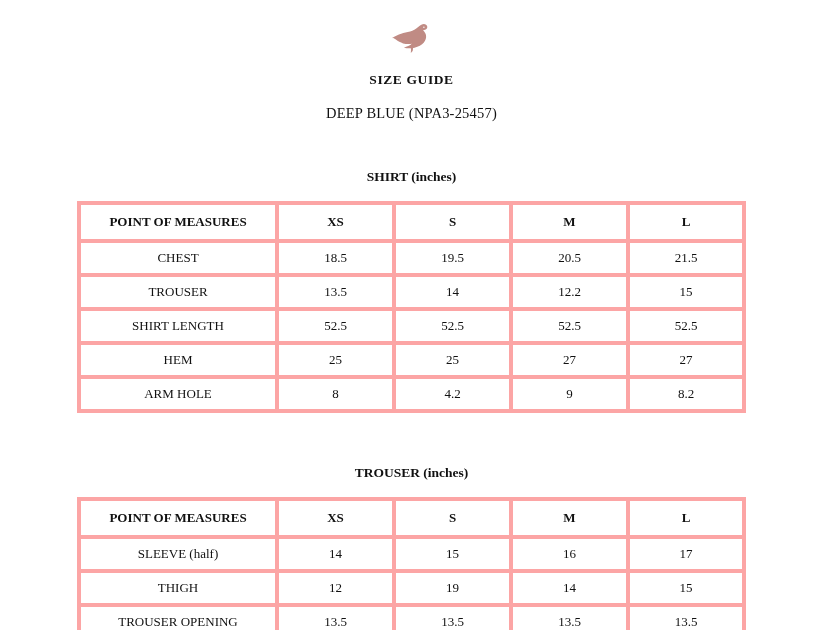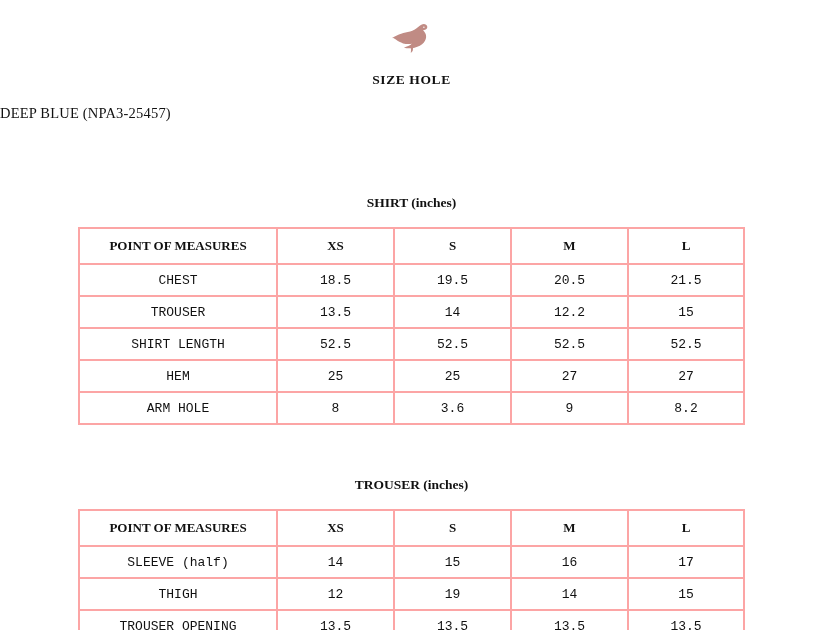--- a/index.html
+++ b/index.html
@@ -32,88 +32,88 @@
     display: block;
   }
   .doc-title {
     text-align: center;
     font-size: 13.5px;
     font-weight: bold;
     letter-spacing: 0.6px;
     margin-top: 18px;
   }
   .doc-subtitle {
+    text-align: center;
     font-size: 14.5px;
     font-weight: normal;
     letter-spacing: 0.2px;
     margin-top: 17px;
   }
   .section {
     margin-top: 0;
   }
   .section-title {
     text-align: center;
     font-size: 13.5px;
     font-weight: bold;
   }
   #shirt-section {
-    margin-top: 73px;
+    margin-top: 47px;
   }
   #trouser-section {
     margin-top: 52px;
   }
   .table-wrap {
     display: flex;
     justify-content: center;
     margin-top: 16px;
   }
   table.size-table {
     border-collapse: collapse;
     width: 665px;
     table-layout: fixed;
   }
   table.size-table th,
   table.size-table td {
-    border: 2px solid #fca5a5;
+    border: 4px solid #fca5a5;
     text-align: center;
     font-size: 13px;
     font-family: "Liberation Serif", serif;
     color: #111111;
   }
   table.size-table thead th {
     font-weight: bold;
     height: 28px;
     padding: 3px 2px;
   }
   table.size-table tbody td {
     font-weight: normal;
     height: 26px;
     padding: 2px 2px;
-    font-family: Liberation Mono, monospace;
   }
   table.size-table col.c0 { width: 198px; }
   table.size-table col.c1 { width: 117px; }
   table.size-table col.c2 { width: 117px; }
   table.size-table col.c3 { width: 117px; }
   table.size-table col.c4 { width: 116px; }
 </style>
 </head>
 <body>
 
 <div class="page">
 
   <div class="logo-wrap">
     <svg class="logo" viewBox="0 0 120 80" aria-hidden="true">
       <path fill="#c08b84" d="M10 44 C22 36 36 30 50 28 C58 27 64 24 70 20 C74 17 78 13 82 11 C86 9 90 9 93 11 C96 13 97 17 95 20 C93 23 89 24 86 24 C89 27 92 31 93 36 C94 42 92 48 88 53 C83 59 75 63 66 65 C58 67 49 67 41 65 C48 63 55 60 60 56 C53 57 46 57 39 55 C33 53 27 50 22 46 C18 43 14 41 10 44 Z"></path>
       <path fill="#c08b84" d="M60 56 C62 61 63 66 62 71 C61 74 59 76 57 77 C58 72 58 66 56 61 Z"></path>
       <circle cx="88" cy="17" r="1.6" fill="#ffffff"></circle>
     </svg>
   </div>
 
-  <div class="doc-title">SIZE HOLE</div>
+  <div class="doc-title">SIZE GUIDE</div>
   <div class="doc-subtitle">DEEP BLUE (NPA3-25457)</div>
 
   <div class="section" id="shirt-section">
     <div class="section-title">SHIRT (inches)</div>
     <div class="table-wrap">
       <table class="size-table">
         <colgroup>
           <col class="c0">
             <col class="c1">
             <col class="c2">
@@ -154,21 +154,21 @@
           <tr>
             <td>HEM</td>
             <td>25</td>
             <td>25</td>
             <td>27</td>
             <td>27</td>
           </tr>
           <tr>
             <td>ARM HOLE</td>
             <td>8</td>
-            <td>3.6</td>
+            <td>4.2</td>
             <td>9</td>
             <td>8.2</td>
           </tr>
         </tbody>
       </table>
     </div>
   </div>
 
   <div class="section" id="trouser-section">
     <div class="section-title">TROUSER (inches)</div>

